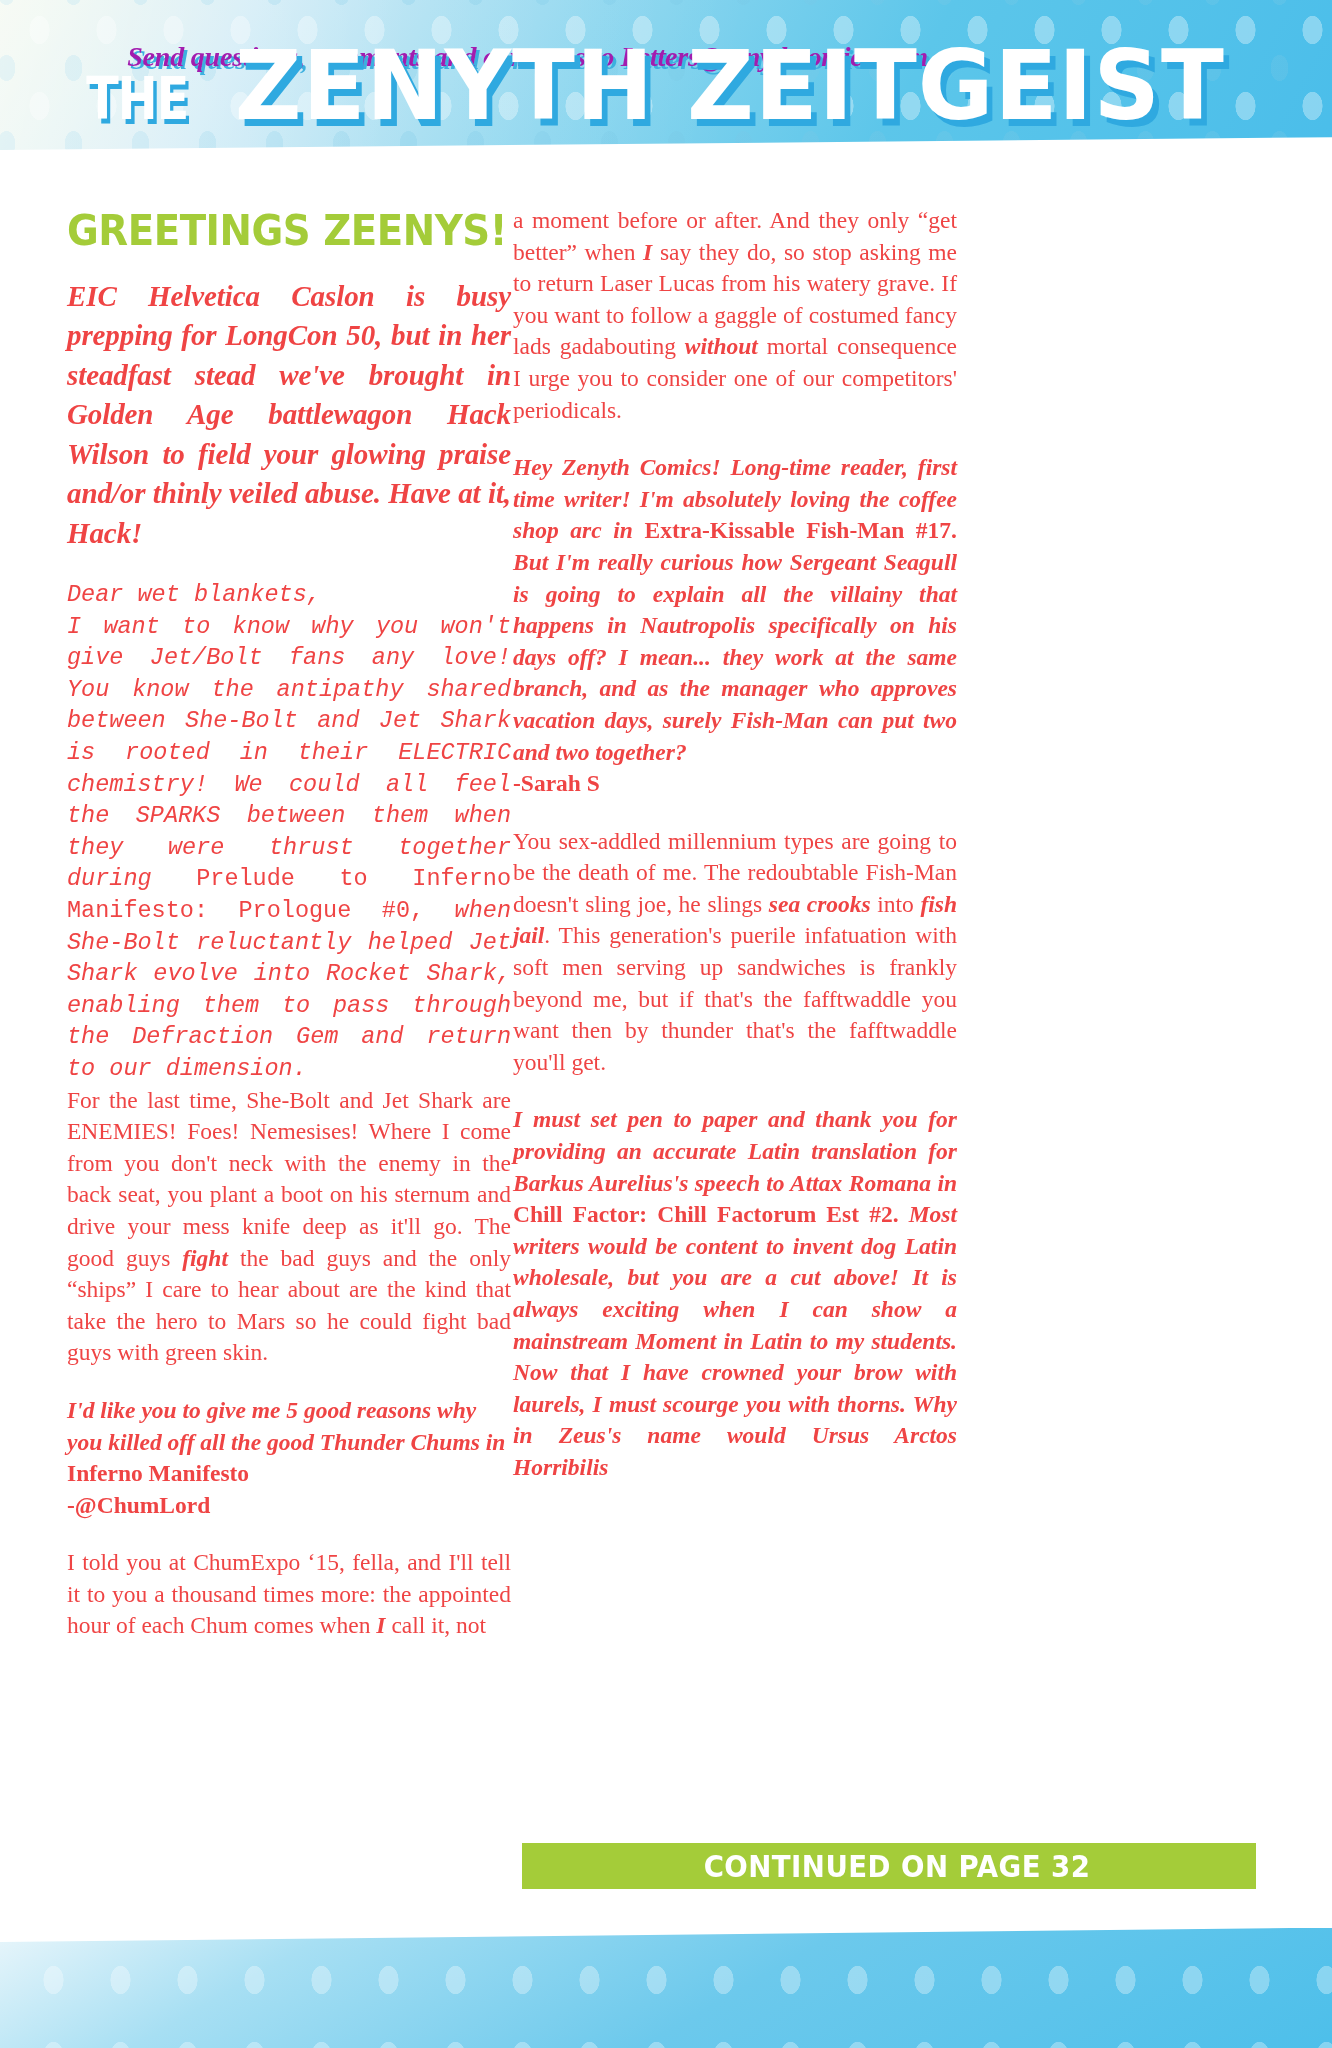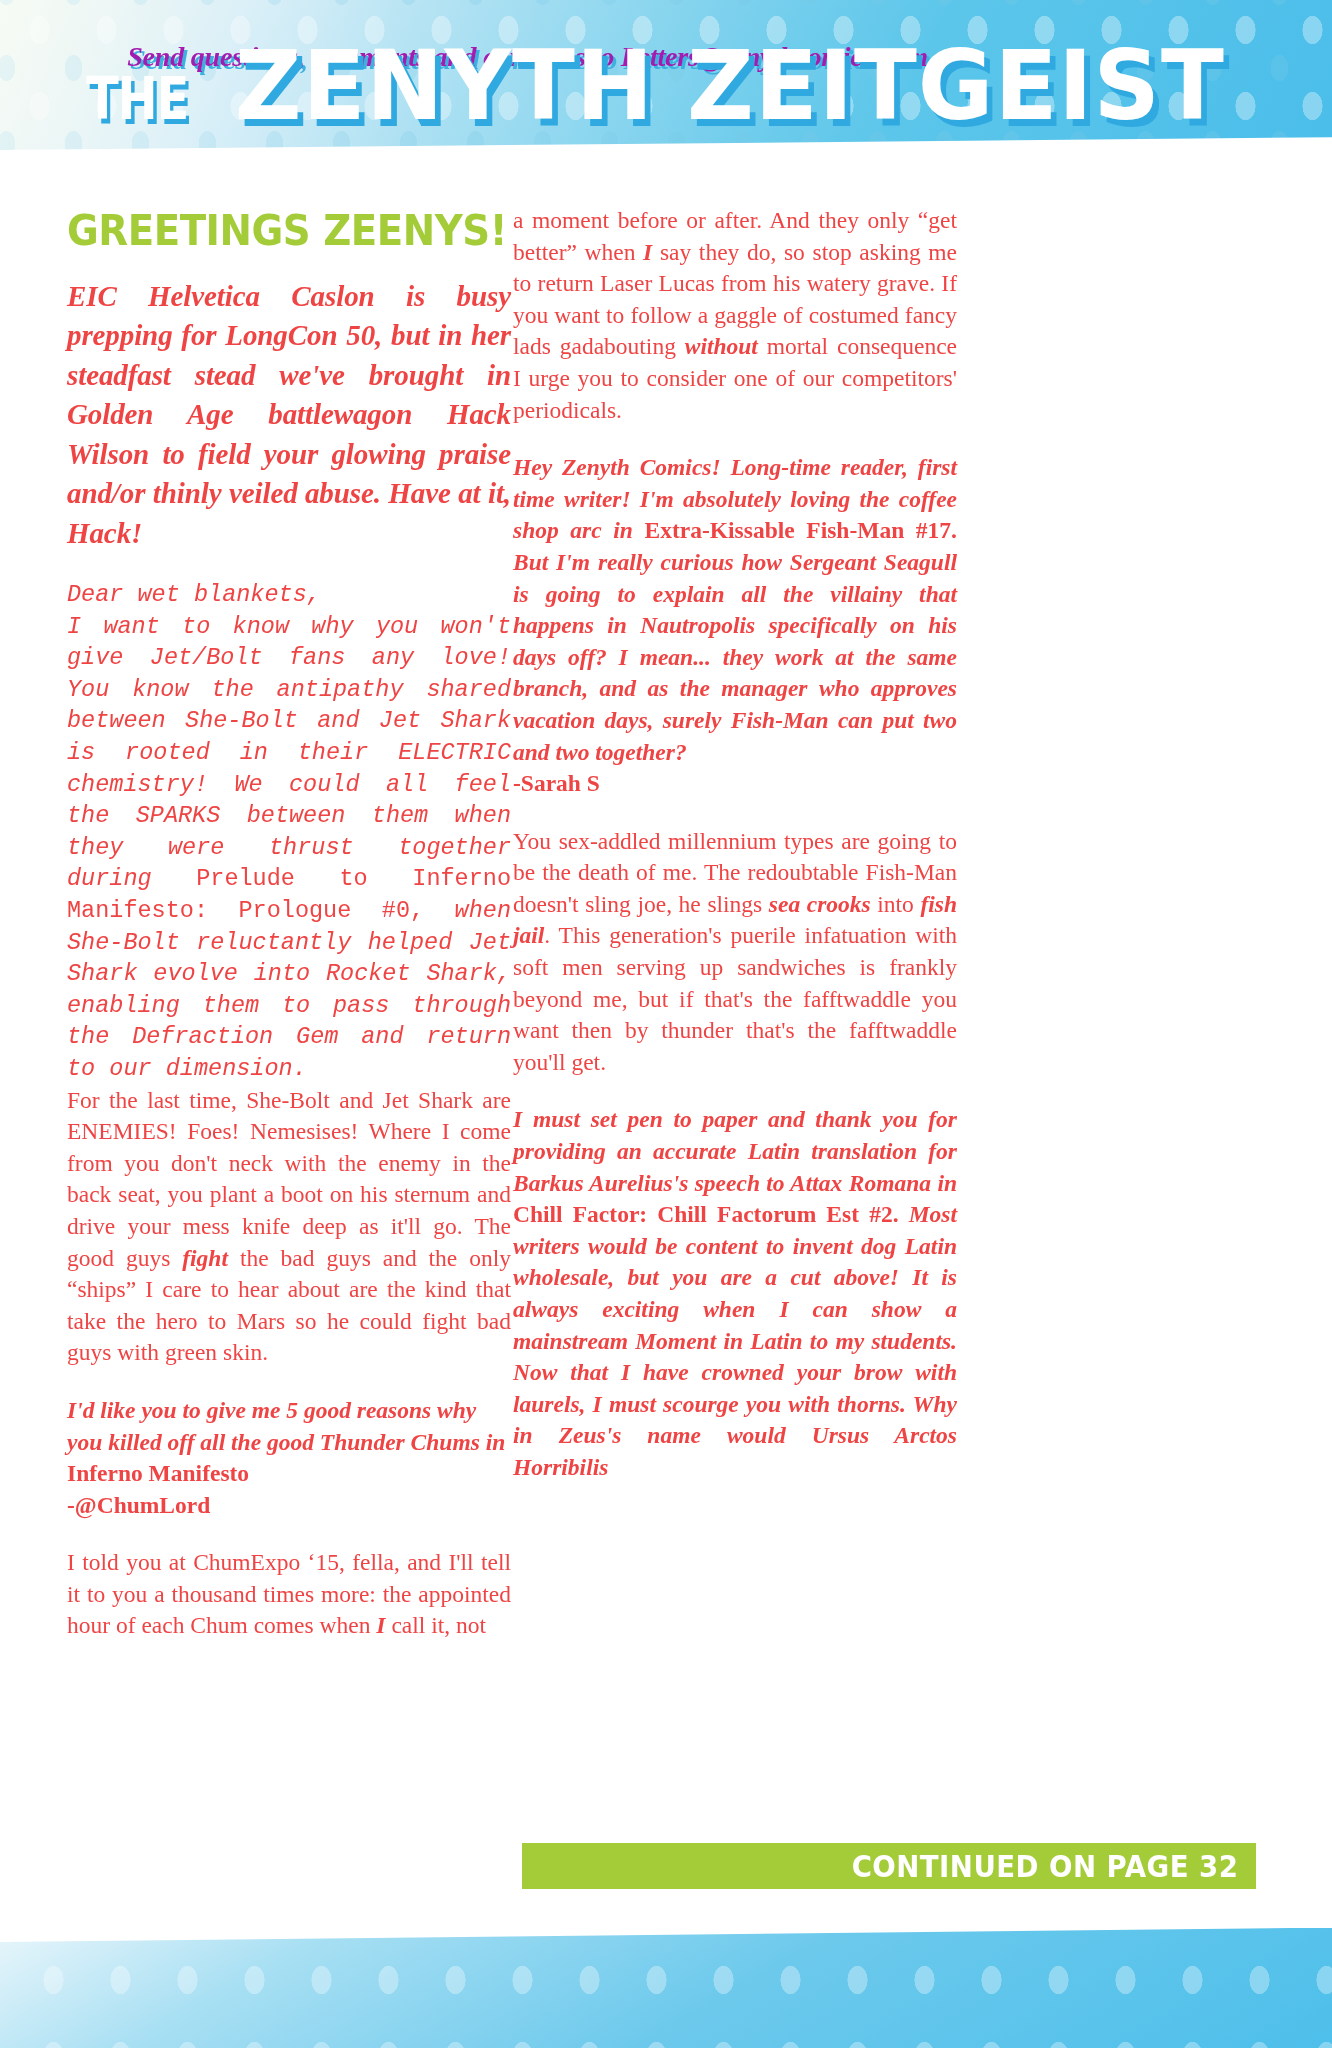--- a/index.html
+++ b/index.html
@@ -168,21 +168,21 @@
   
   .continued {
     position: absolute;
     left: 522px;
     top: 1843px;
     width: 734px;
     height: 46px;
     background: #a4cc39;
     display: flex;
     align-items: center;
-    justify-content: flex-end;
+    justify-content: center;
     padding-right: 18px;
     box-sizing: border-box;
   }
   .continued span {
     font-family: "DejaVu Sans", sans-serif;
     font-weight: bold;
     font-size: 30px;
     color: #ffffff;
     letter-spacing: 0.5px;
     transform: scaleX(0.92);

